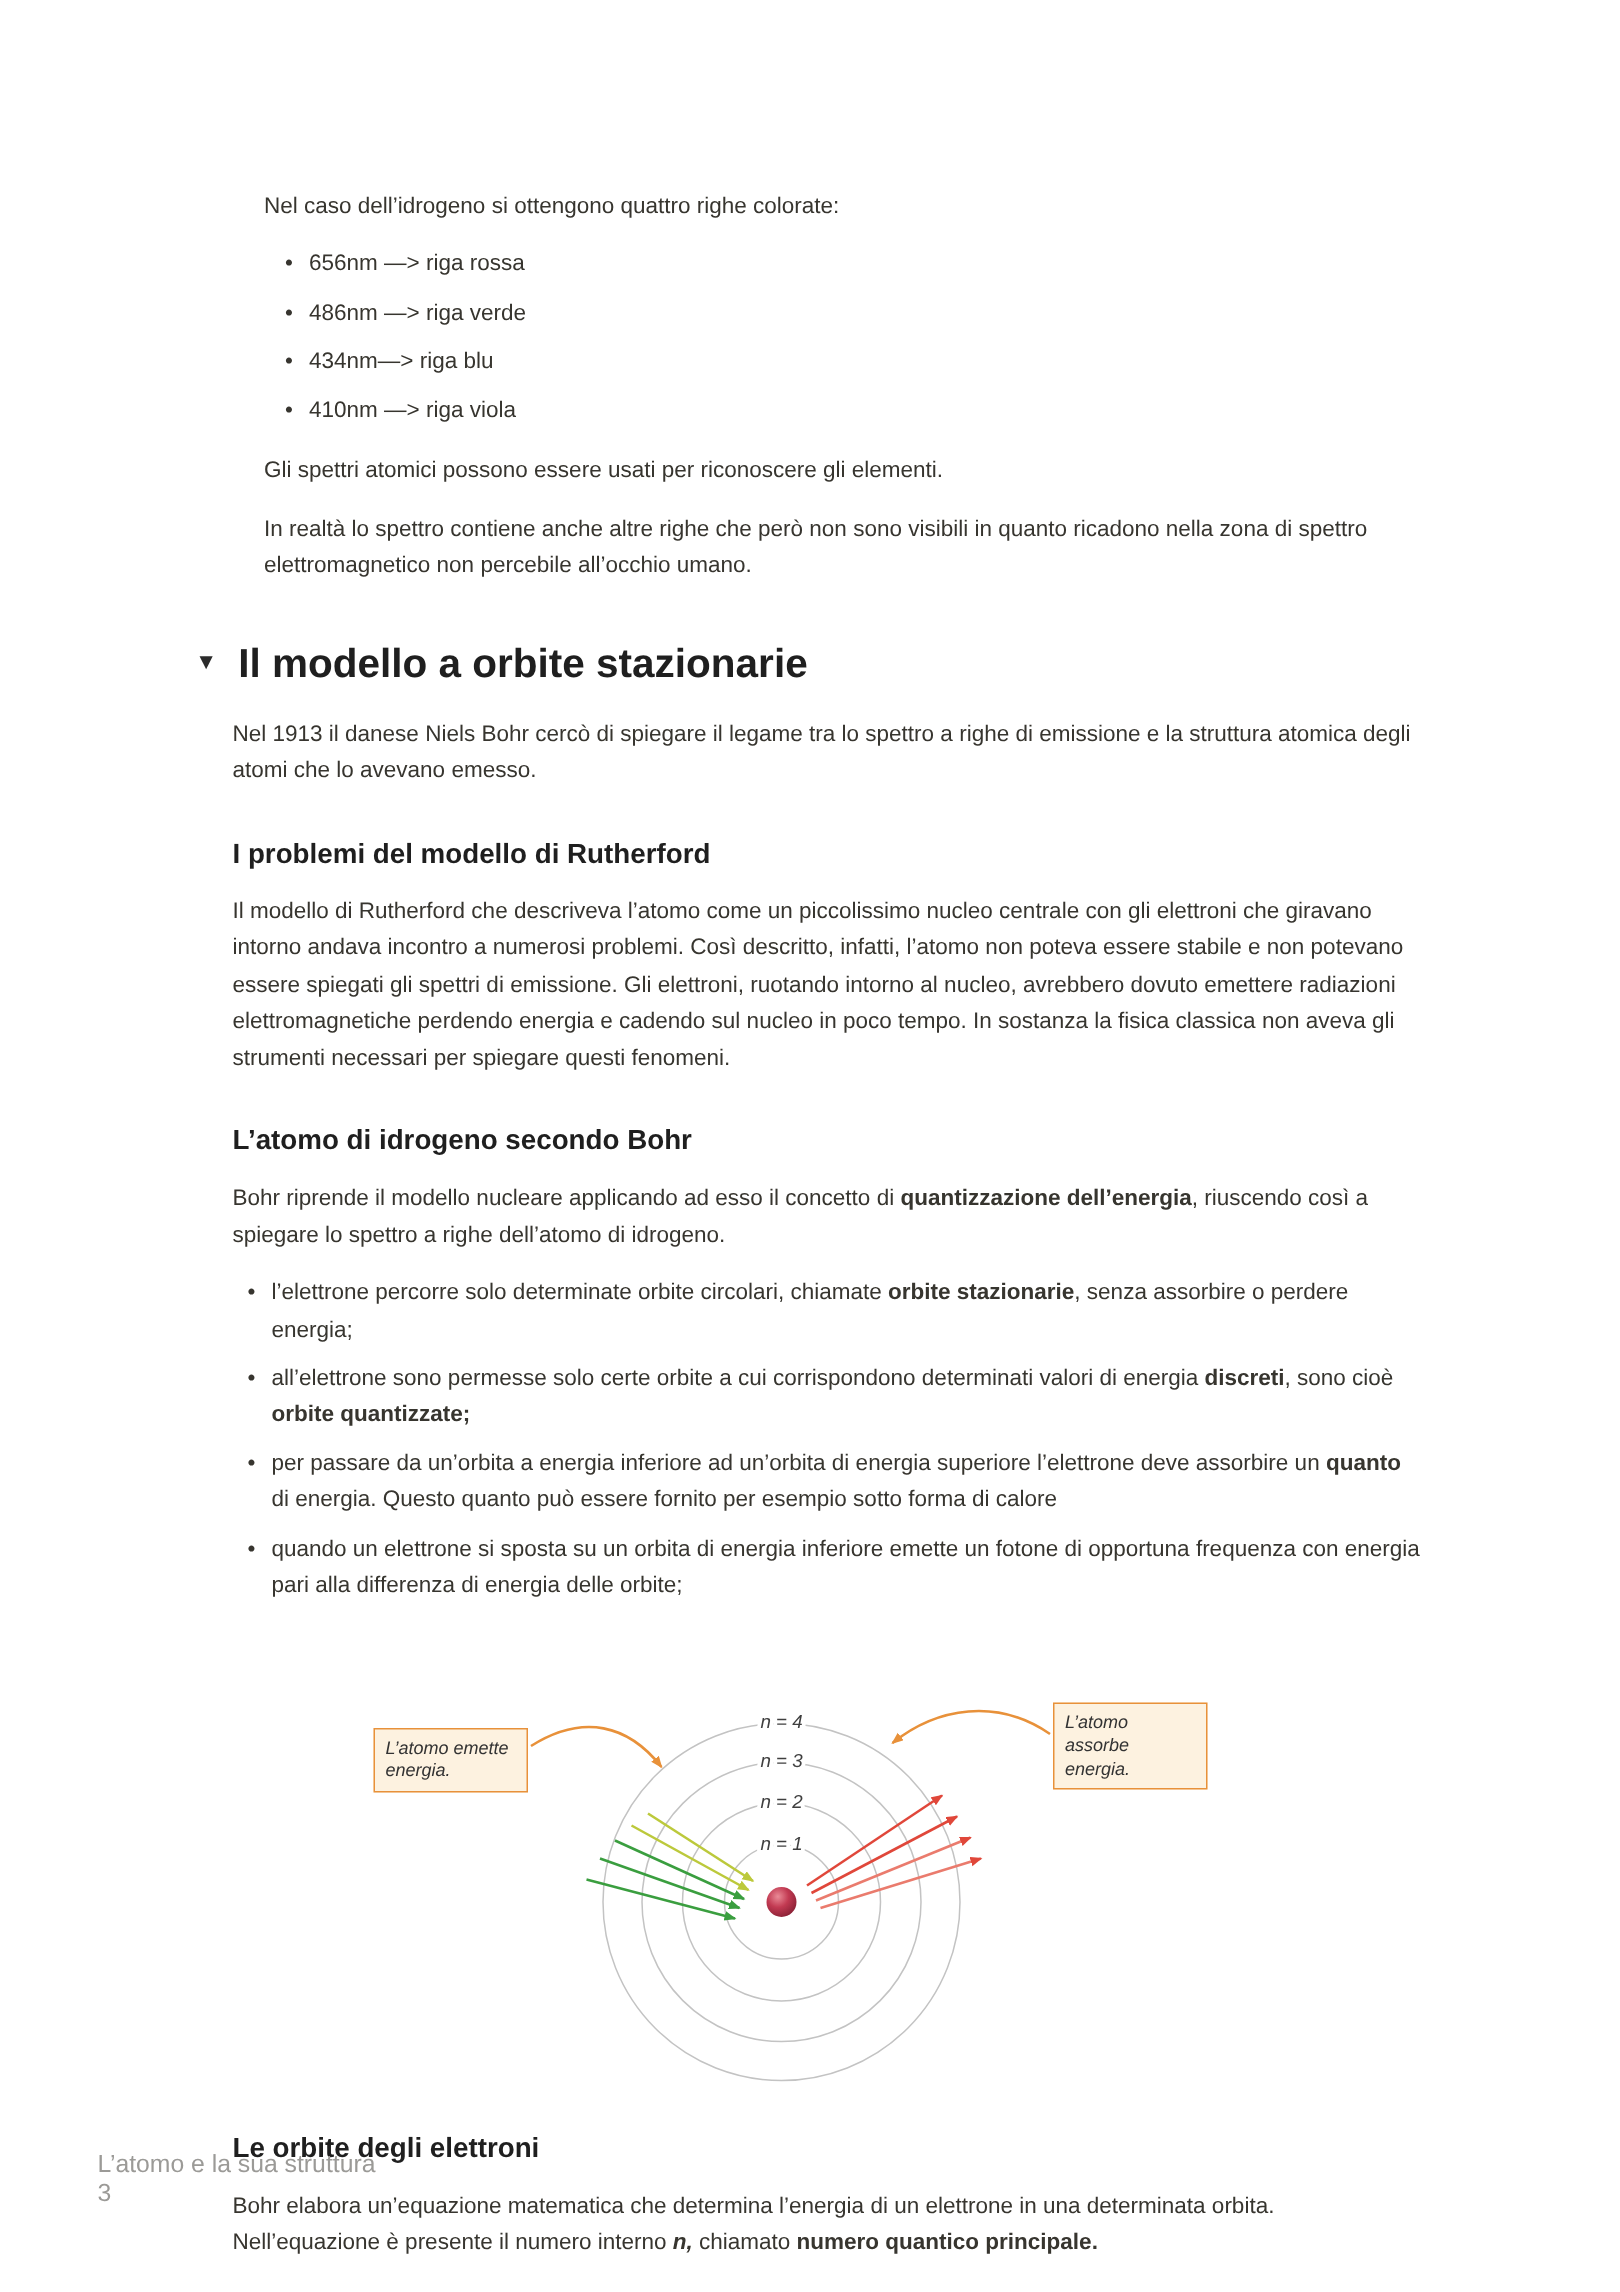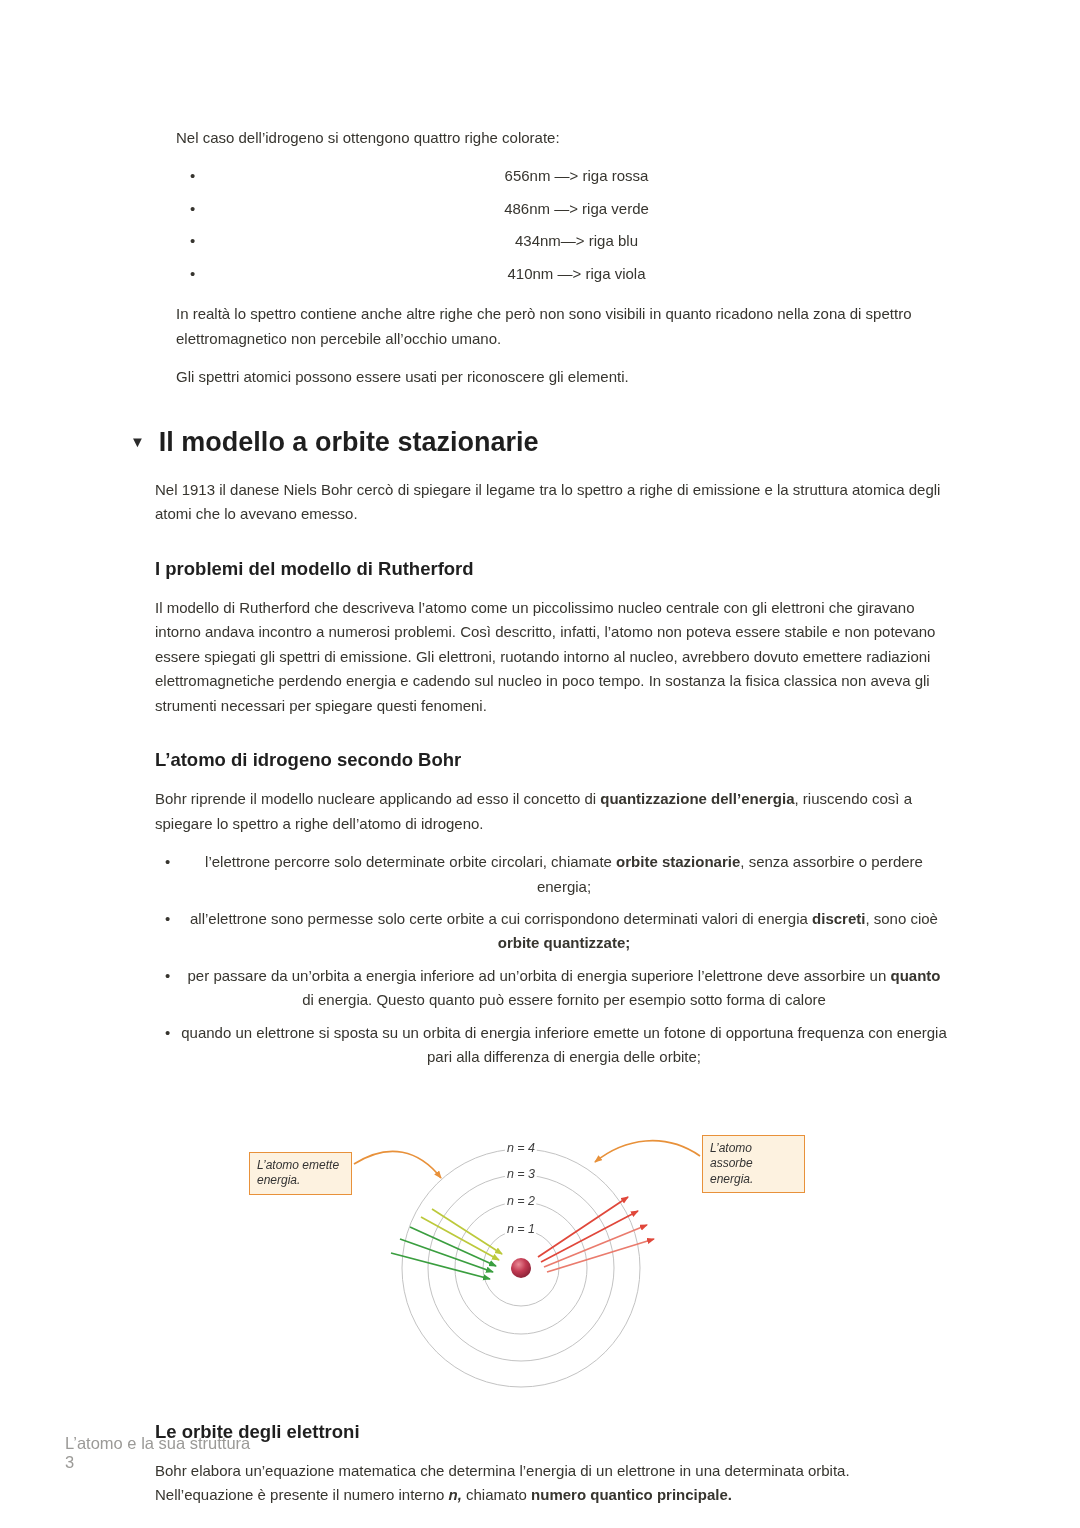--- a/index.html
+++ b/index.html
@@ -12,21 +12,21 @@
   .indent { padding-left:21px; }
   p { margin:0 0 14px 0; }
   b { font-weight:700; }
   .bi { font-weight:700; font-style:italic; }
 
   .blist { margin:2px 0 16px 0; }
   .bullet { display:flex; margin-bottom:8px; }
   .dot { flex:0 0 16px; }
   .intro-list { padding-left:14px; }
   .assump-list { padding-left:10px; }
-  .btext { flex:1;text-align:center; }
+  .btext { flex:1; }
 
   h1.toggle-h {
     display:flex; align-items:flex-start; gap:14px;
     margin:36px 0 20px -25px; font-size:27px; font-weight:700; color:#1f1f1f; line-height:1.2;
   }
   .toggle-tri { font-size:15px; line-height:1; padding-top:8px; cursor:pointer; color:#2b2b2b; }
   h3 { font-size:18.5px; font-weight:700; color:#1f1f1f; margin:27px 0 12px 0; }
 
   
   .diagram-wrap { position:relative; width:620px; height:274px; margin:46px auto 12px auto; }
@@ -79,22 +79,22 @@
         <div class="bullet">
           <span class="dot">•</span>
           <div class="btext">434nm—&gt; riga blu</div>
         </div>
         <div class="bullet">
           <span class="dot">•</span>
           <div class="btext">410nm —&gt; riga viola</div>
         </div>
       </div>
 
+      <p>Gli spettri atomici possono essere usati per riconoscere gli elementi.</p>
       <p>In realtà lo spettro contiene anche altre righe che però non sono visibili in quanto ricadono nella zona di spettro elettromagnetico non percebile all’occhio umano.</p>
-      <p>Gli spettri atomici possono essere usati per riconoscere gli elementi.</p>
     </div>
 
     <h1 class="toggle-h">
       <span class="toggle-tri">▼</span>
       <span>Il modello a orbite stazionarie</span>
     </h1>
 
     <p>Nel 1913 il danese Niels Bohr cercò di spiegare il legame tra lo spettro a righe di emissione e la struttura atomica degli atomi che lo avevano emesso.</p>
 
     <h3>I problemi del modello di Rutherford</h3>

